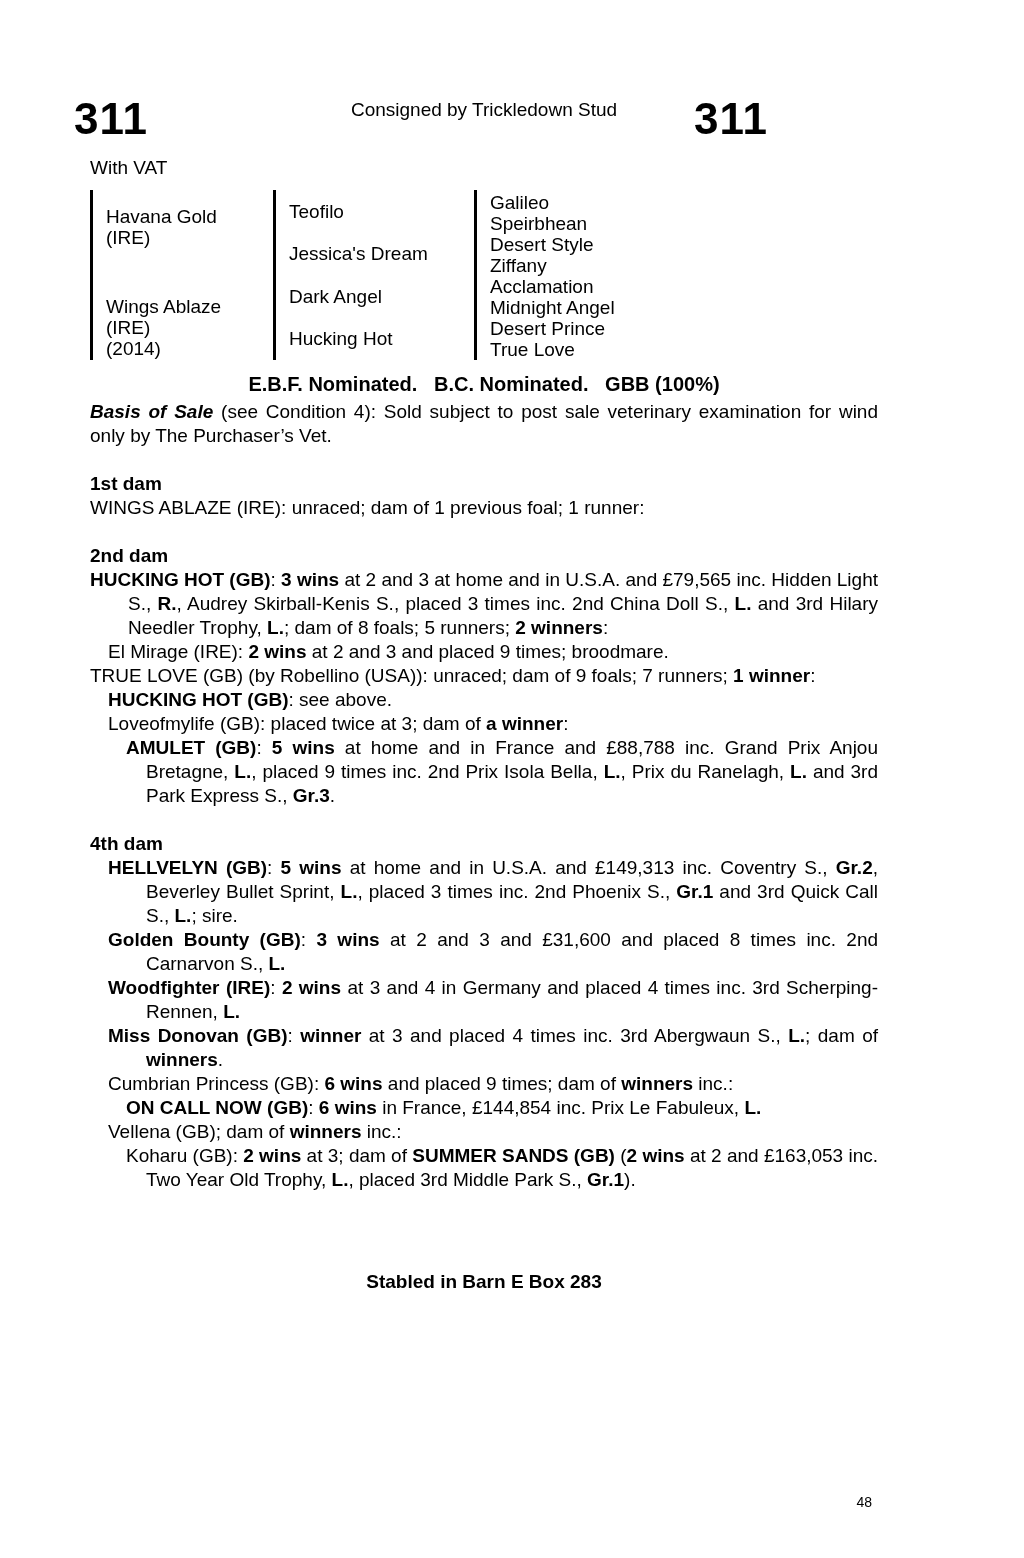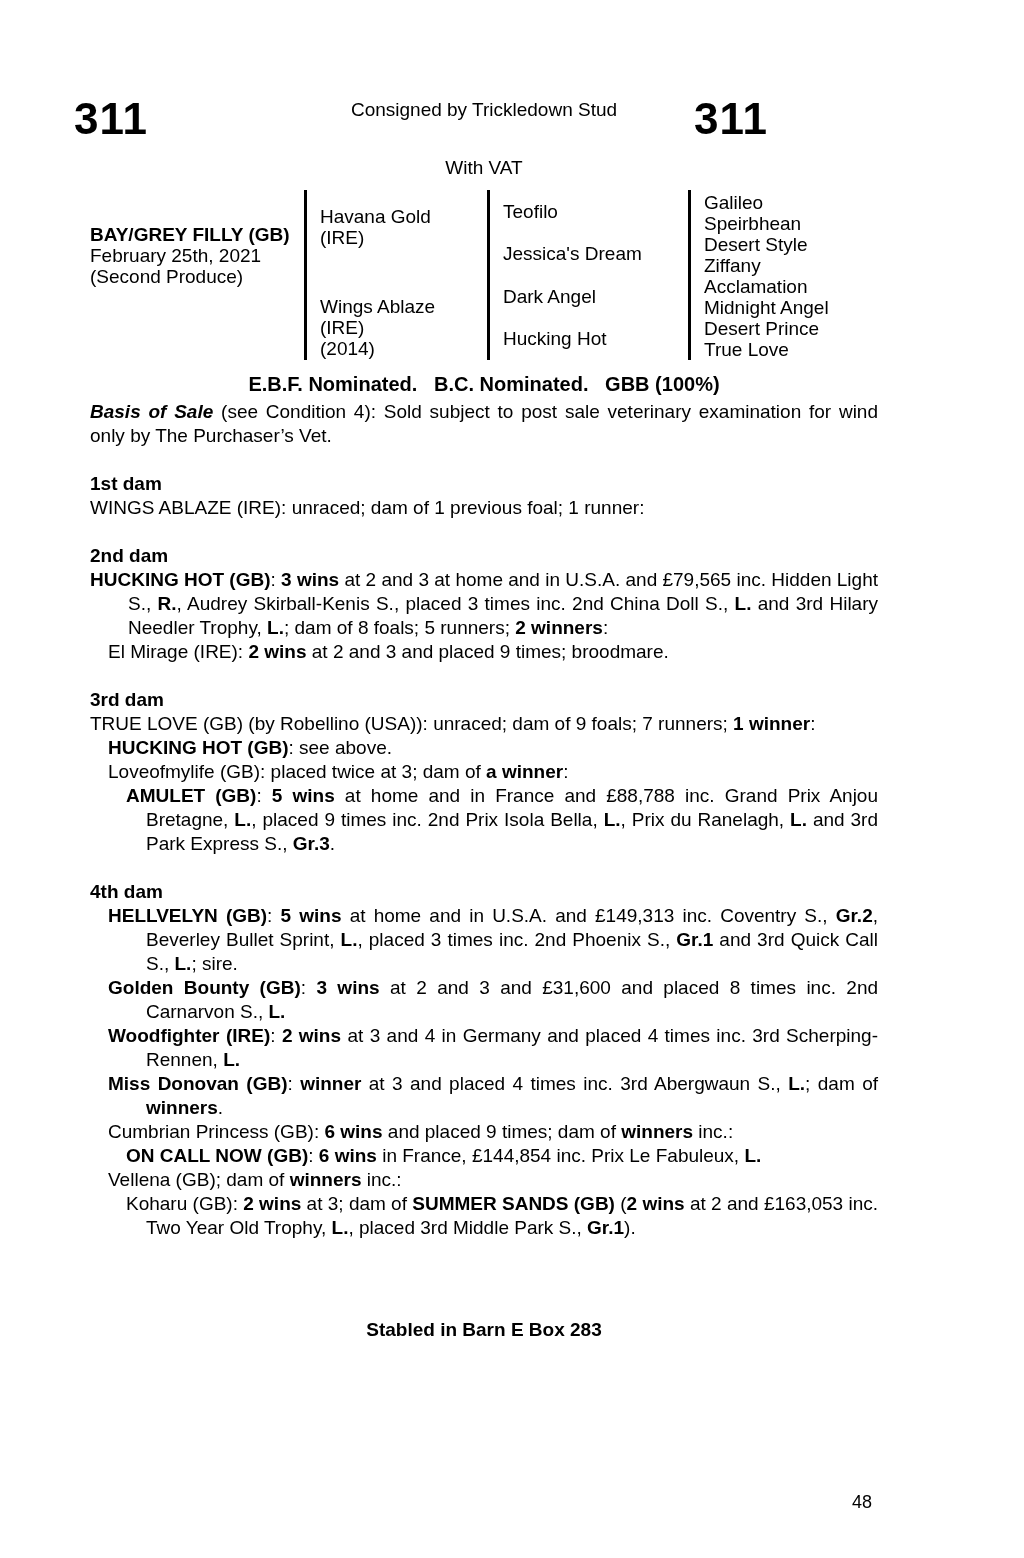--- a/index.html
+++ b/index.html
@@ -2,59 +2,54 @@
 <html><head>
 <meta charset="utf-8">
 <style>
   html,body{margin:0;padding:0;background:#fff;}
   .page{position:relative;width:912px;height:1558px;background:#ffffff;color:#000;
         font-family:"Liberation Sans","DejaVu Sans",sans-serif;font-size:19px;line-height:24px;overflow:hidden;}
   .lot{position:absolute;top:96px;font-size:44px;line-height:46px;font-weight:700;letter-spacing:1px;}
   .lot-left{left:74px;}
   .lot-right{right:144px;}
   .consignor{position:absolute;top:98px;left:90px;width:788px;text-align:center;}
-  .vat{position:absolute;top:156px;left:90px;width:788px;text-align:center;}
+  .vat{position:absolute;top:156px;left:90px;width:788px;text-align:left;}
   .main{position:absolute;top:190px;left:90px;width:788px;}
   .pedigree{height:170px;display:flex;margin-bottom:12px;}
   .ped-col{box-sizing:border-box;line-height:21px;}
   .ped-col1{width:214px;padding-top:34px;}
   .ped-name{font-weight:700;max-width:200px;}
   .ped-col2{width:183px;border-left:3px solid #000;padding:16px 0 2px 13px;display:flex;flex-direction:column;justify-content:space-between;gap:48px;}
   .ped-cell{max-width:140px;}
   .ped-col3{width:201px;border-left:3px solid #000;padding-left:13px;display:flex;flex-direction:column;justify-content:space-around;}
   .ped-col4{width:190px;border-left:3px solid #000;padding:2px 0 0 13px;}
   .ped-col4 div{height:21px;}
   .nominations{text-align:center;font-weight:700;font-size:20px;white-space:pre-wrap;margin-bottom:4px;}
   .basis{margin:0;text-align:justify;}
   .dam-heading{font-weight:700;margin-top:24px;}
   .entry{margin:0;text-align:justify;}
   .indent-0{padding-left:38px;text-indent:-38px;}
   .indent-1{padding-left:56px;text-indent:-38px;}
   .indent-2{padding-left:56px;text-indent:-20px;}
   .stabled{text-align:center;font-weight:700;margin-top:78px;}
-  .page-num{position:absolute;top:1490px;right:40px;font-size:18px;}
+  .page-num{position:absolute;top:1490px;right:40px;font-size:14px;}
 </style>
 </head>
 <body>
 
 <div class="page">
 
   <div class="lot lot-left">311</div>
   <div class="consignor">Consigned by Trickledown Stud</div>
   <div class="lot lot-right">311</div>
   <div class="vat">With VAT</div>
 
   <div class="main">
 
     <div class="pedigree">
-      <div class="ped-col ped-col1">
-        <div class="ped-name">BAY/GREY FILLY (GB)</div>
-        <div>February 25th, 2021</div>
-        <div>(Second Produce)</div>
-      </div>
       <div class="ped-col ped-col2">
         <div class="ped-cell">Havana Gold (IRE)</div>
         <div class="ped-cell">
           <div>Wings Ablaze (IRE)</div>
           <div>(2014)</div>
         </div>
       </div>
       <div class="ped-col ped-col3">
         <div>Teofilo</div>
         <div>Jessica's Dream</div>
@@ -76,21 +71,20 @@
     <div class="nominations">E.B.F. Nominated.   B.C. Nominated.   GBB (100%)</div>
 
     <p class="basis"><span style="font-weight: 700; font-style: italic;">Basis of Sale</span><span> (see Condition 4): Sold subject to post sale veterinary examination for wind only by The Purchaser’s Vet.</span></p>
 
     <div id="dam-sections">
         <div class="dam-heading">1st dam</div>
         <p class="entry indent-0"><span>WINGS ABLAZE (IRE): unraced; dam of 1 previous foal; 1 runner:</span></p>
         <div class="dam-heading">2nd dam</div>
         <p class="entry indent-0"><span style="font-weight: 700;">HUCKING HOT (GB)</span><span>: </span><span style="font-weight: 700;">3 wins</span><span> at 2 and 3 at home and in U.S.A. and £79,565 inc. Hidden Light S., </span><span style="font-weight: 700;">R.</span><span>, Audrey Skirball-Kenis S., placed 3 times inc. 2nd China Doll S., </span><span style="font-weight: 700;">L.</span><span> and 3rd Hilary Needler Trophy, </span><span style="font-weight: 700;">L.</span><span>; dam of 8 foals; 5 runners; </span><span style="font-weight: 700;">2 winners</span><span>:</span></p>
         <p class="entry indent-1"><span>El Mirage (IRE): </span><span style="font-weight: 700;">2 wins</span><span> at 2 and 3 and placed 9 times; broodmare.</span></p>
-        <div class="dam-heading">3rd dam</div>
         <p class="entry indent-0"><span>TRUE LOVE (GB) (by Robellino (USA)): unraced; dam of 9 foals; 7 runners; </span><span style="font-weight: 700;">1 winner</span><span>:</span></p>
         <p class="entry indent-1"><span style="font-weight: 700;">HUCKING HOT (GB)</span><span>: see above.</span></p>
         <p class="entry indent-1"><span>Loveofmylife (GB): placed twice at 3; dam of </span><span style="font-weight: 700;">a winner</span><span>:</span></p>
         <p class="entry indent-2"><span style="font-weight: 700;">AMULET (GB)</span><span>: </span><span style="font-weight: 700;">5 wins</span><span> at home and in France and £88,788 inc. Grand Prix Anjou Bretagne, </span><span style="font-weight: 700;">L.</span><span>, placed 9 times inc. 2nd Prix Isola Bella, </span><span style="font-weight: 700;">L.</span><span>, Prix du Ranelagh, </span><span style="font-weight: 700;">L.</span><span> and 3rd Park Express S., </span><span style="font-weight: 700;">Gr.3</span><span>.</span></p>
         <div class="dam-heading">4th dam</div>
         <p class="entry indent-1"><span style="font-weight: 700;">HELLVELYN (GB)</span><span>: </span><span style="font-weight: 700;">5 wins</span><span> at home and in U.S.A. and £149,313 inc. Coventry S., </span><span style="font-weight: 700;">Gr.2</span><span>, Beverley Bullet Sprint, </span><span style="font-weight: 700;">L.</span><span>, placed 3 times inc. 2nd Phoenix S., </span><span style="font-weight: 700;">Gr.1</span><span> and 3rd Quick Call S., </span><span style="font-weight: 700;">L.</span><span>; sire.</span></p>
         <p class="entry indent-1"><span style="font-weight: 700;">Golden Bounty (GB)</span><span>: </span><span style="font-weight: 700;">3 wins</span><span> at 2 and 3 and £31,600 and placed 8 times inc. 2nd Carnarvon S., </span><span style="font-weight: 700;">L.</span></p>
         <p class="entry indent-1"><span style="font-weight: 700;">Woodfighter (IRE)</span><span>: </span><span style="font-weight: 700;">2 wins</span><span> at 3 and 4 in Germany and placed 4 times inc. 3rd Scherping-Rennen, </span><span style="font-weight: 700;">L.</span></p>
         <p class="entry indent-1"><span style="font-weight: 700;">Miss Donovan (GB)</span><span>: </span><span style="font-weight: 700;">winner</span><span> at 3 and placed 4 times inc. 3rd Abergwaun S., </span><span style="font-weight: 700;">L.</span><span>; dam of </span><span style="font-weight: 700;">winners</span><span>.</span></p>
         <p class="entry indent-1"><span>Cumbrian Princess (GB): </span><span style="font-weight: 700;">6 wins</span><span> and placed 9 times; dam of </span><span style="font-weight: 700;">winners</span><span> inc.:</span></p>

